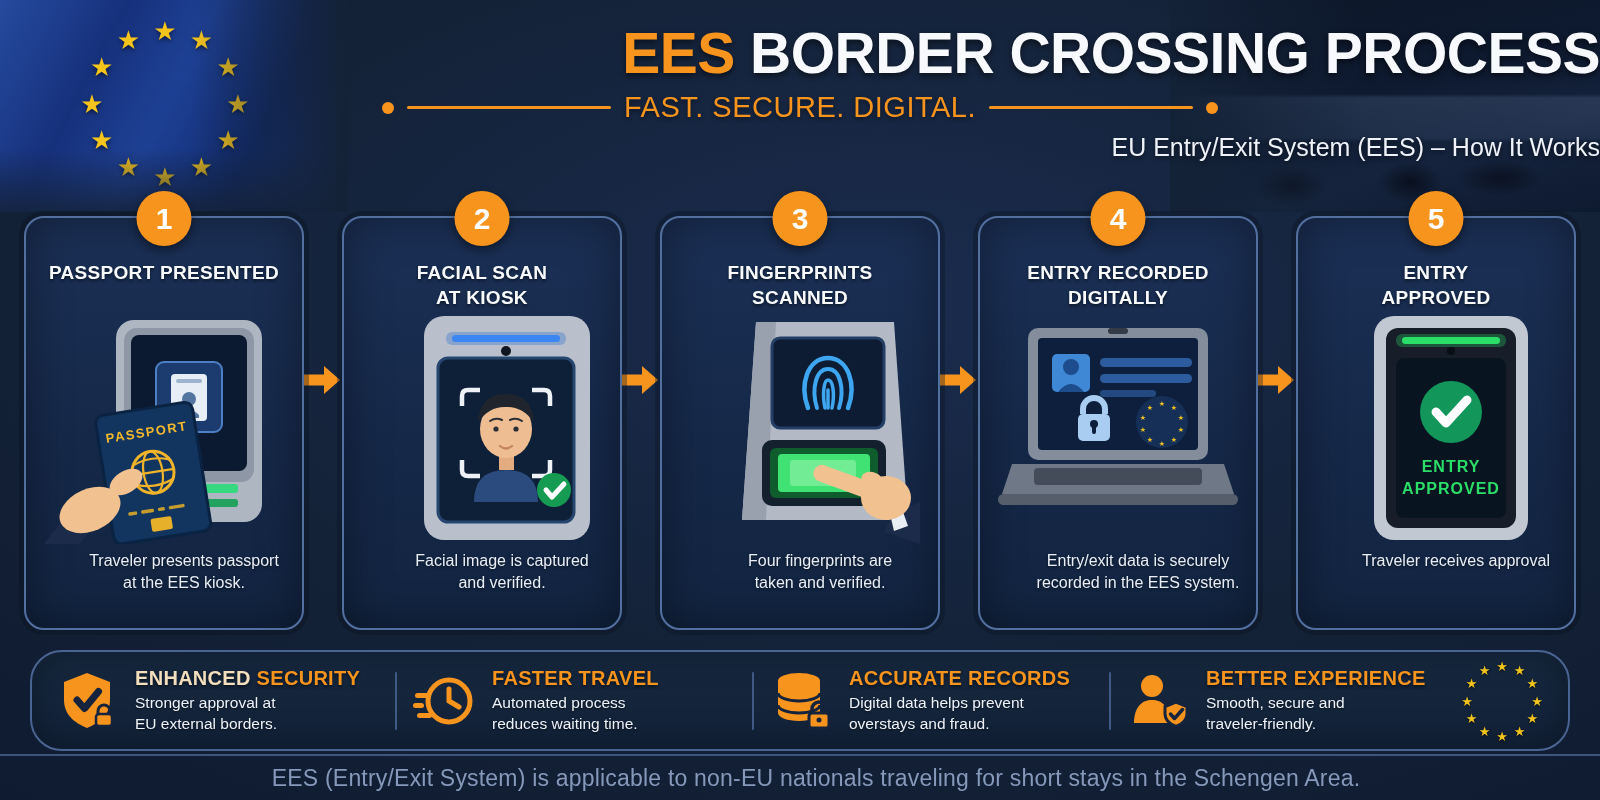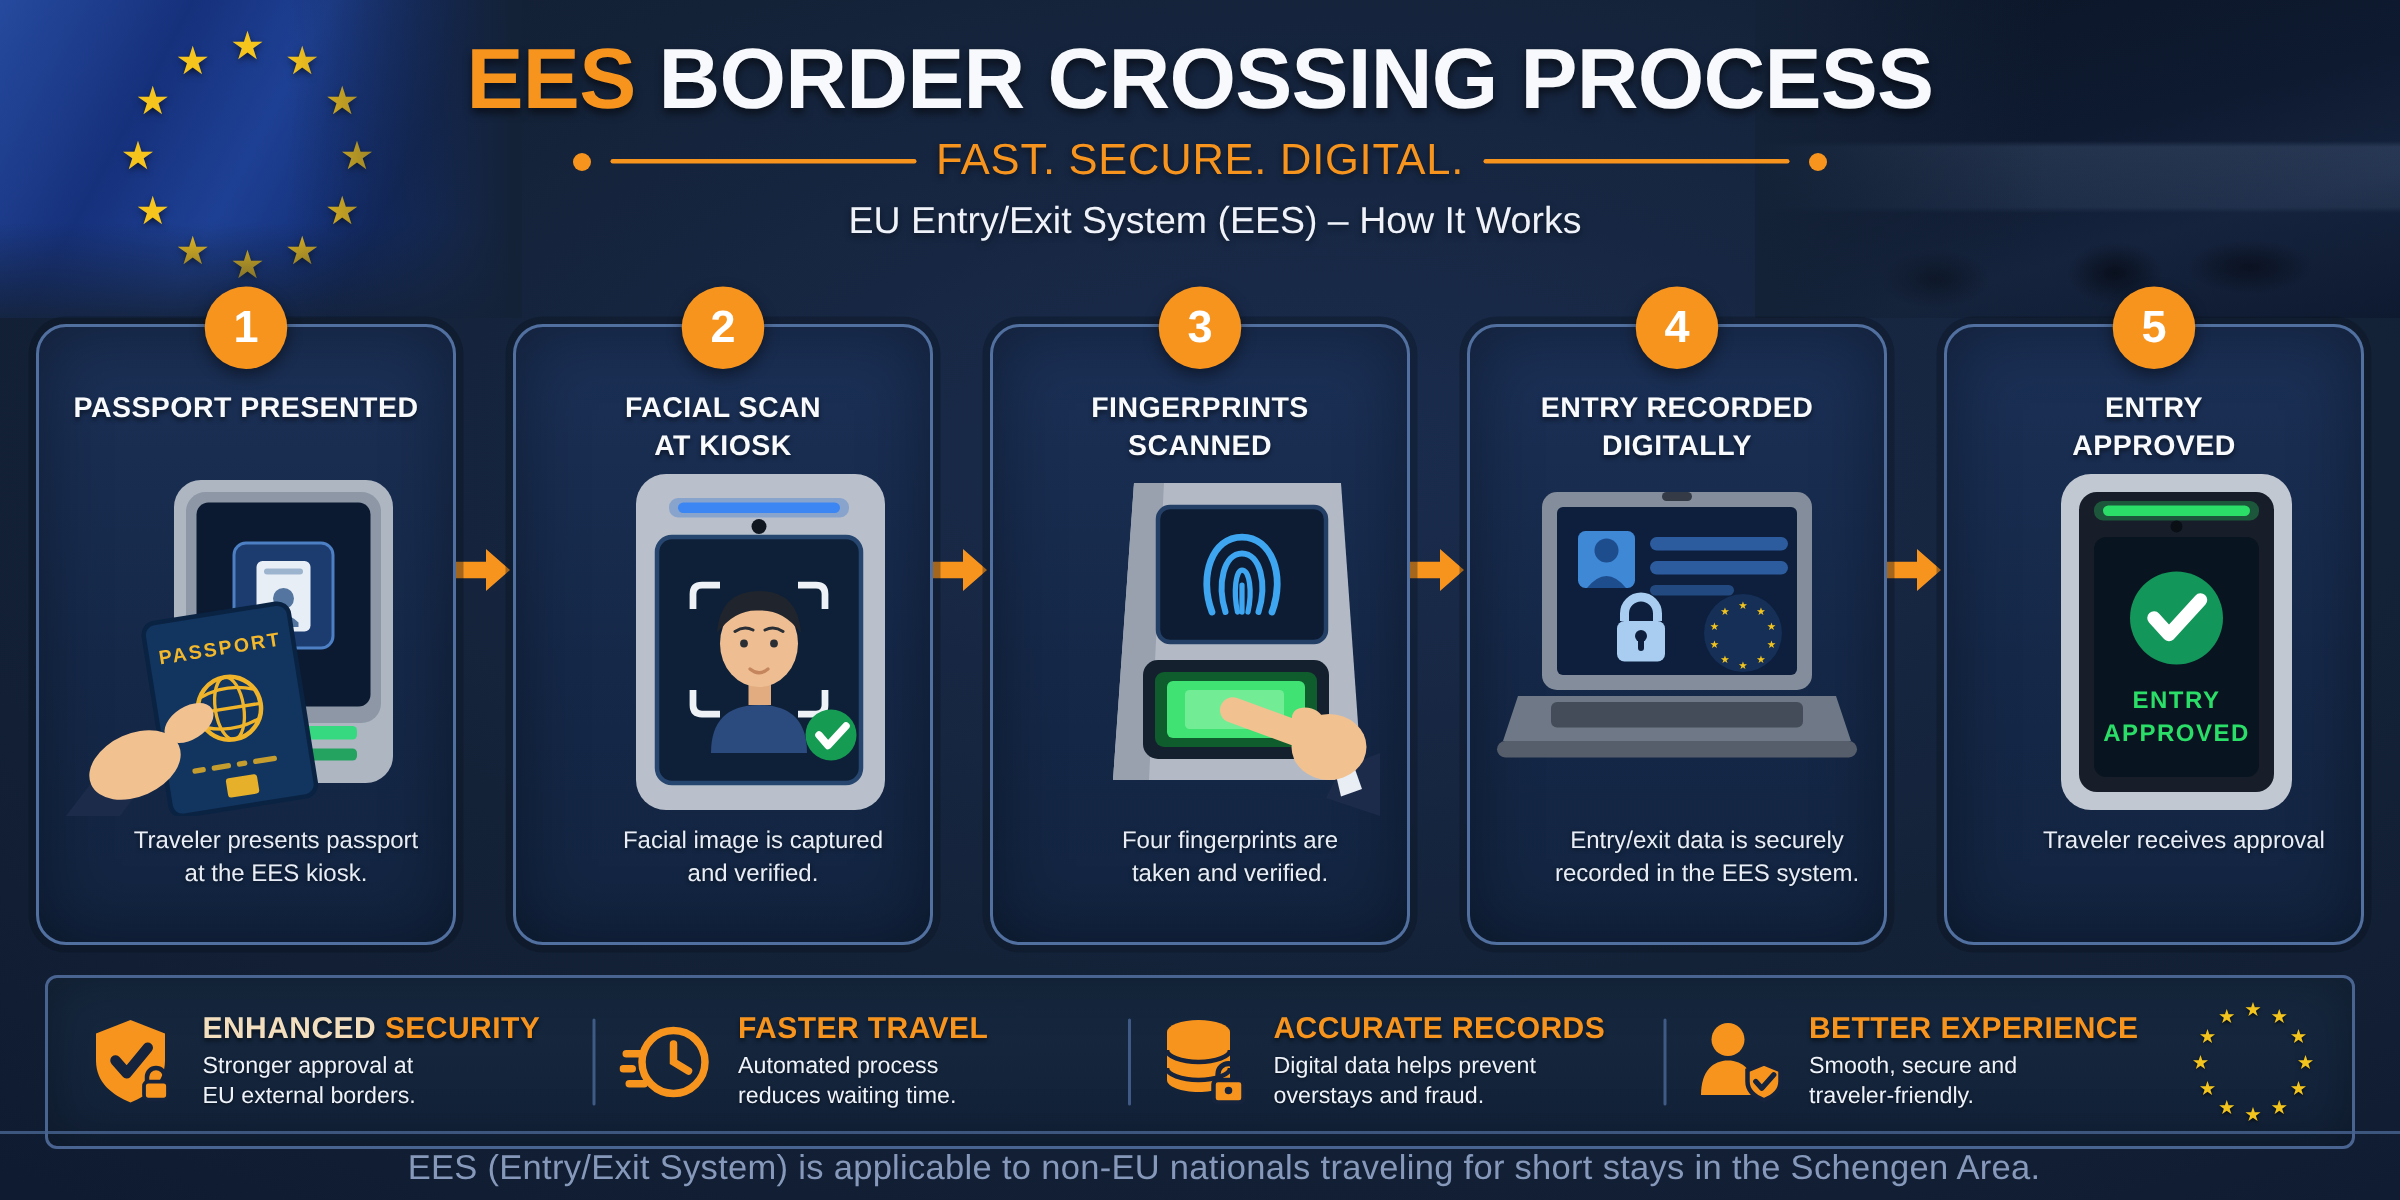--- a/index.html
+++ b/index.html
@@ -40,21 +40,21 @@
       radial-gradient(46px 30px at 240px 182px, rgba(8,14,26,.9) 0%, rgba(8,14,26,0) 70%),
       radial-gradient(52px 28px at 120px 186px, rgba(8,14,26,.85) 0%, rgba(8,14,26,0) 70%),
       linear-gradient(180deg, rgba(120,148,188,0) 94px, rgba(120,148,188,.20) 98px, rgba(96,122,160,.16) 138px, rgba(20,30,52,0) 142px),
       linear-gradient(165deg, #0c1628 0%, #0e1a30 45%, #15233d 70%, #0e1a30 100%);
   }
   .photo::before {
     content:""; position:absolute; inset:0;
     background:linear-gradient(90deg, #142238 0%, rgba(20,34,56,0) 45%);
   }
 
-  .header-text { position:absolute; left:0; right:0; top:20px; text-align:center; z-index:3; }
+  .header-text { position:absolute; left:0; right:0; top:20px; text-align:right; z-index:3; }
   .main-title {
     font-size:57px; font-weight:900; letter-spacing:-0.5px; color:#f7f9fc;
     text-shadow:0 3px 6px rgba(0,0,0,.55);
   }
   .main-title .accent { color:#f7941e; }
   .tagline-row { display:flex; align-items:center; justify-content:center; gap:13px; margin-top:5px; }
   .tag-dot { width:12px; height:12px; border-radius:50%; background:#f7941e; }
   .tag-line { width:204px; height:3px; background:#f7941e; border-radius:2px; }
   .tagline { font-size:29px; font-weight:400; color:#f7941e; letter-spacing:.5px; text-shadow:0 2px 4px rgba(0,0,0,.5); }
   .subtitle { margin-top:9px; font-size:25px; font-weight:500; color:#eff3f9; text-shadow:0 2px 4px rgba(0,0,0,.5);margin-left:20px; }
@@ -87,22 +87,22 @@
   .card-desc {
     text-align:center; font-size:16px; color:#e9eef6; line-height:1.38; margin-top:5px;
     text-shadow:0 1px 3px rgba(0,0,0,.5);
     padding-left:40px;
   }
   .card-desc span { display:block; }
   .arrow { align-self:flex-start; margin-top:146px; width:38px; flex:0 0 38px; }
 
   
   .benefits {
-    position:absolute; top:650px; left:30px; right:30px; height:116px;
-    border:2px solid #4a6492; border-radius:8px;
+    position:absolute; top:650px; left:30px; right:30px; height:101px;
+    border:2px solid #4a6492; border-radius:32px;
     background:linear-gradient(180deg, #16283f 0%, #122138 100%);
     display:flex; align-items:center; padding:0 24px;
     box-shadow:inset 0 0 36px rgba(0,0,0,.3);
   }
   .benefit { flex:1; display:flex; align-items:center; gap:15px; min-width:0; }
   .b-icon { flex:0 0 64px; height:64px; }
   .b-title { font-size:20px; font-weight:800; color:#f7941e; letter-spacing:.3px; text-shadow:0 2px 3px rgba(0,0,0,.5); }
   .benefit-enhanced .t-a { color:#f3debe; }
   .b-desc { font-size:15.5px; color:#eef2f9; line-height:1.3; margin-top:3px; text-shadow:0 1px 2px rgba(0,0,0,.5); }
   .b-desc span { display:block; }

